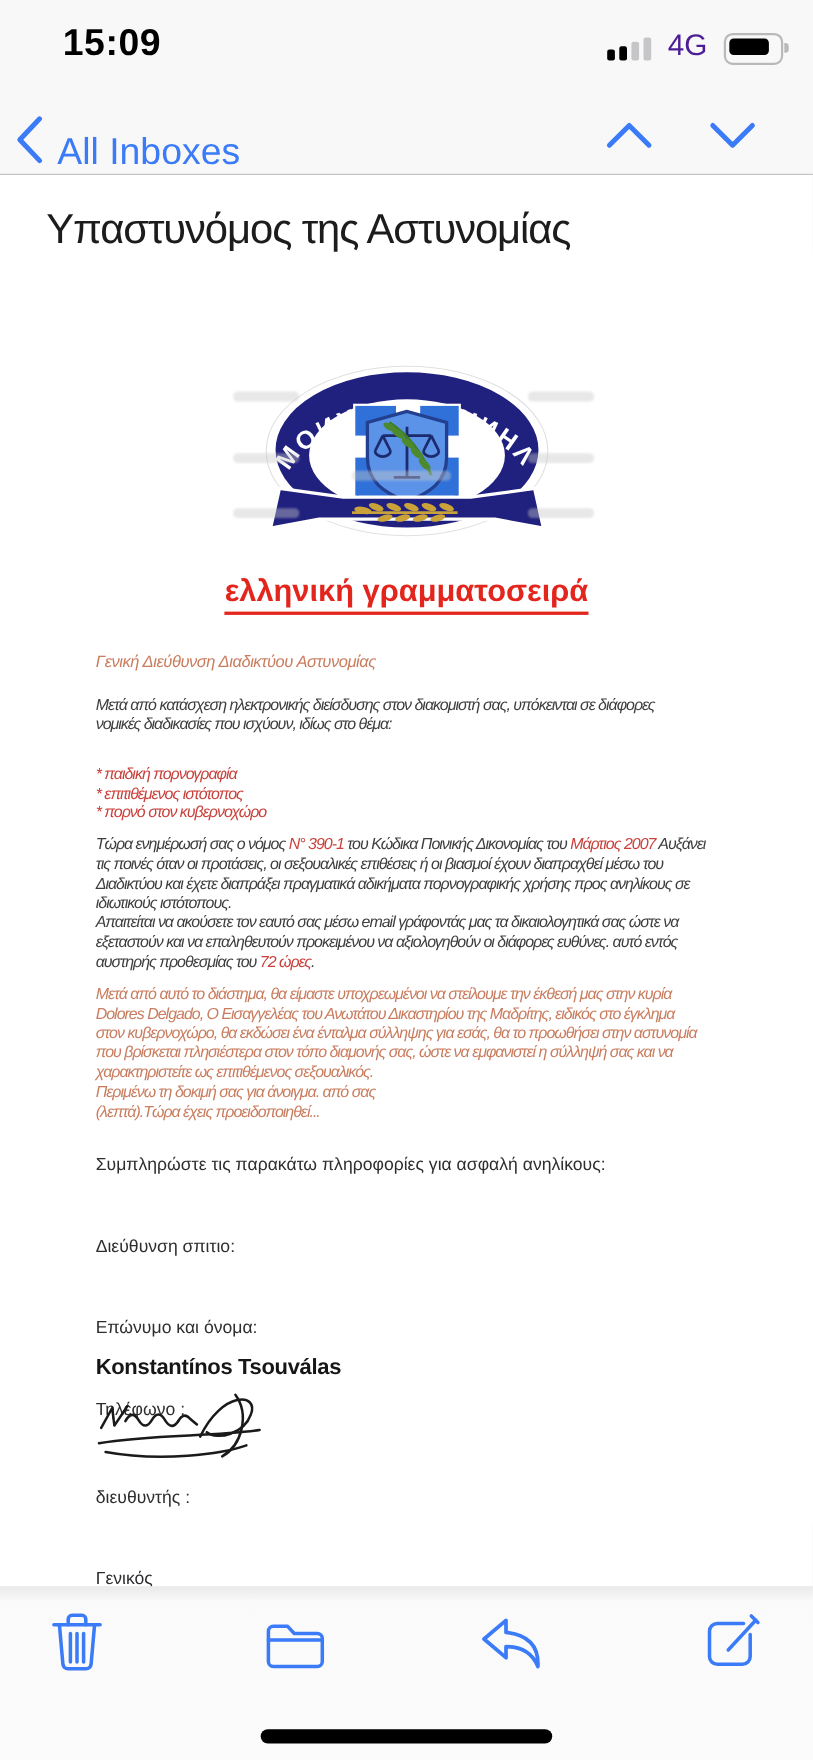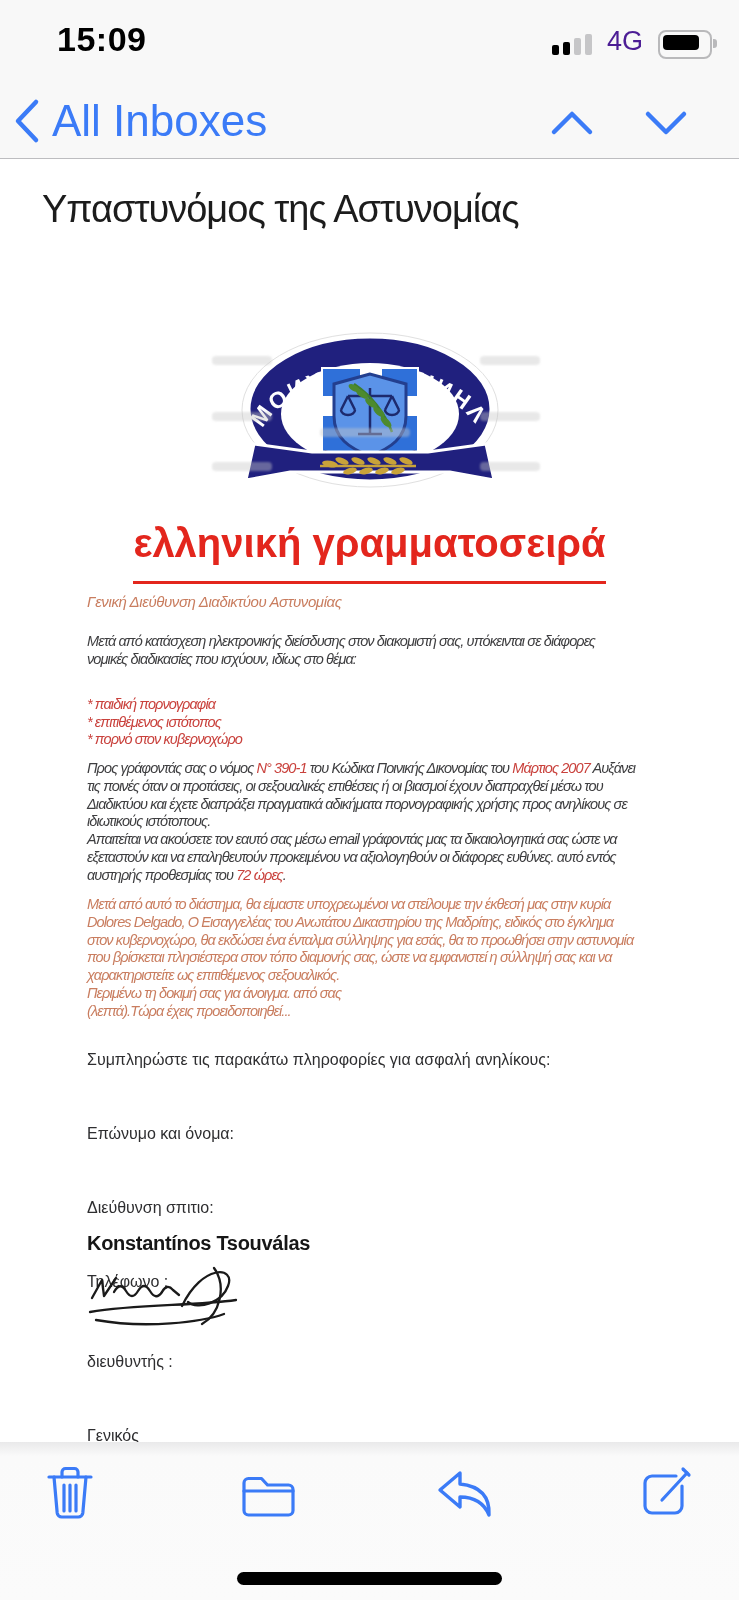--- a/index.html
+++ b/index.html
@@ -11,35 +11,35 @@
   .time{position:absolute;left:57px;top:20px;font-size:34px;font-weight:700;color:#000;letter-spacing:.5px;}
   .sig-bars{position:absolute;left:552px;top:33px;width:50px;height:22px;}
   .sig-bars i{position:absolute;bottom:0;width:7px;border-radius:2px;background:#000;}
   .sig-bars i.dim{background:#c6c6c8;}
   .net-type{position:absolute;left:607px;top:26px;font-size:27px;color:#4c1d95;}
   .battery{position:absolute;left:658px;top:30px;width:50px;height:25px;border:2px solid #b9b9bb;border-radius:8px;}
   .battery .fill{position:absolute;left:3px;top:3px;width:36px;height:15px;background:#000;border-radius:4px;}
   .battery .cap{position:absolute;right:-7px;top:7px;width:4px;height:9px;background:#b9b9bb;border-radius:0 3px 3px 0;}
   .navrow{position:absolute;left:0;top:88px;width:739px;height:70px;}
   .back{position:absolute;left:14px;top:8px;display:flex;align-items:center;cursor:pointer;}
-  .back-label{color:#3b7bf7;font-size:44px;margin-left:12px;}
+  .back-label{color:#3b7bf7;font-size:34px;margin-left:12px;margin-top:23px;}
   .nav-title{position:absolute;left:262px;top:12px;font-size:34px;font-weight:700;color:#0a0a0a;letter-spacing:-.5px;}
   .chev-btn{position:absolute;top:18px;width:44px;height:34px;cursor:pointer;}
   .chev-up{left:550px;} .chev-down{left:644px;}
   
   .content{position:absolute;left:0;top:0;width:739px;z-index:1;}
   .sender-1{position:absolute;left:44px;top:118px;font-size:42px;color:#1c1c1c;letter-spacing:-1px;white-space:nowrap;}
   .sender-2{position:absolute;left:42px;top:188px;font-size:38px;color:#1c1c1c;letter-spacing:-1px;white-space:nowrap;}
   
   .emblem{position:absolute;left:198px;top:330px;width:344px;height:178px;}
   .wm{position:absolute;height:9px;border-radius:4px;background:#c9c9c9;opacity:.42;filter:blur(1px);}
   
   .heading-wrap{position:absolute;left:0;top:521px;width:739px;text-align:center;}
-  .heading{display:inline-block;font-size:40px;font-weight:700;color:#e3261d;
-           border-bottom:3px solid #e3261d;padding-bottom:15px;letter-spacing:0;}
+  .heading{display:inline-block;font-size:28px;font-weight:700;color:#e3261d;
+           border-bottom:3px solid #e3261d;padding-bottom:3px;letter-spacing:0;}
   .dept{position:absolute;left:87px;top:593px;font-size:15px;font-style:italic;color:#c97d5f;letter-spacing:-.4px;}
   .body-block{position:absolute;left:87px;width:580px;font-size:14.5px;font-style:italic;
               color:#3e3e40;line-height:17.8px;letter-spacing:-.9px;white-space:pre-line;}
   .p-intro{top:633px;}
   .p-list{top:696px;color:#c9413c;line-height:17.5px;}
   .p-law{top:760px;}
   .p-threat{top:896px;color:#c97d5f;}
   .red-inline{color:#c9413c;}
   .form-block{position:absolute;left:87px;top:1033px;width:580px;font-size:16px;color:#2e2e30;white-space:pre-line;}
   .form-line{margin:0 0 14px 0;line-height:18px;}
@@ -135,40 +135,40 @@
 
     <div class="dept">Γενική Διεύθυνση Διαδικτύου Αστυνομίας</div>
 
     <div class="body-block p-intro">Μετά από κατάσχεση ηλεκτρονικής διείσδυσης στον διακομιστή σας, υπόκεινται σε διάφορες
 νομικές διαδικασίες που ισχύουν, ιδίως στο θέμα:</div>
 
     <div class="body-block p-list">* παιδική πορνογραφία
 * επιτιθέμενος ιστότοπος
 * πορνό στον κυβερνοχώρο</div>
 
-    <div class="body-block p-law"><span>Προς γράφοντάς σας ο νόμος </span><span class="red-inline">N° 390-1</span><span> του Κώδικα Ποινικής Δικονομίας του </span><span class="red-inline">Μάρτιος 2007</span><span> Αυξάνει
+    <div class="body-block p-law"><span>Τώρα ενημέρωσή σας ο νόμος </span><span class="red-inline">N° 390-1</span><span> του Κώδικα Ποινικής Δικονομίας του </span><span class="red-inline">Μάρτιος 2007</span><span> Αυξάνει
 τις ποινές όταν οι προτάσεις, οι σεξουαλικές επιθέσεις ή οι βιασμοί έχουν διαπραχθεί μέσω του
 Διαδικτύου και έχετε διαπράξει πραγματικά αδικήματα πορνογραφικής χρήσης προς ανηλίκους σε
 ιδιωτικούς ιστότοπους.
 Απαιτείται να ακούσετε τον εαυτό σας μέσω email γράφοντάς μας τα δικαιολογητικά σας ώστε να
 εξεταστούν και να επαληθευτούν προκειμένου να αξιολογηθούν οι διάφορες ευθύνες. αυτό εντός
 αυστηρής προθεσμίας του </span><span class="red-inline">72 ώρες</span><span>.</span></div>
 
     <div class="body-block p-threat">Μετά από αυτό το διάστημα, θα είμαστε υποχρεωμένοι να στείλουμε την έκθεσή μας στην κυρία
 Dolores Delgado, Ο Εισαγγελέας του Ανωτάτου Δικαστηρίου της Μαδρίτης, ειδικός στο έγκλημα
 στον κυβερνοχώρο, θα εκδώσει ένα ένταλμα σύλληψης για εσάς, θα το προωθήσει στην αστυνομία
 που βρίσκεται πλησιέστερα στον τόπο διαμονής σας, ώστε να εμφανιστεί η σύλληψή σας και να
 χαρακτηριστείτε ως επιτιθέμενος σεξουαλικός.
 Περιμένω τη δοκιμή σας για άνοιγμα. από σας
 (λεπτά).Τώρα έχεις προειδοποιηθεί...</div>
 
     <div class="form-block">
       <div class="form-line">Συμπληρώστε τις παρακάτω πληροφορίες για ασφαλή ανηλίκους:</div>
+      <div class="form-line gap">Διεύθυνση σπιτιο:</div>
       <div class="form-line gap">Επώνυμο και όνομα:</div>
-      <div class="form-line gap">Διεύθυνση σπιτιο:</div>
       <div class="form-line gap">Τηλέφωνο  :</div>
       <div class="form-line gap" style="margin-top:30px;">διευθυντής :</div>
       <div class="form-line gap">Γενικός</div>
     </div>
 
     <div class="sig-name">Konstantínos Tsouválas</div>
 
     <div class="sig-scribble">
       <svg width="175" height="75" viewBox="0 0 175 75">
         <g stroke="#1a1a1a" stroke-width="2.3" fill="none" stroke-linecap="round" stroke-linejoin="round">

